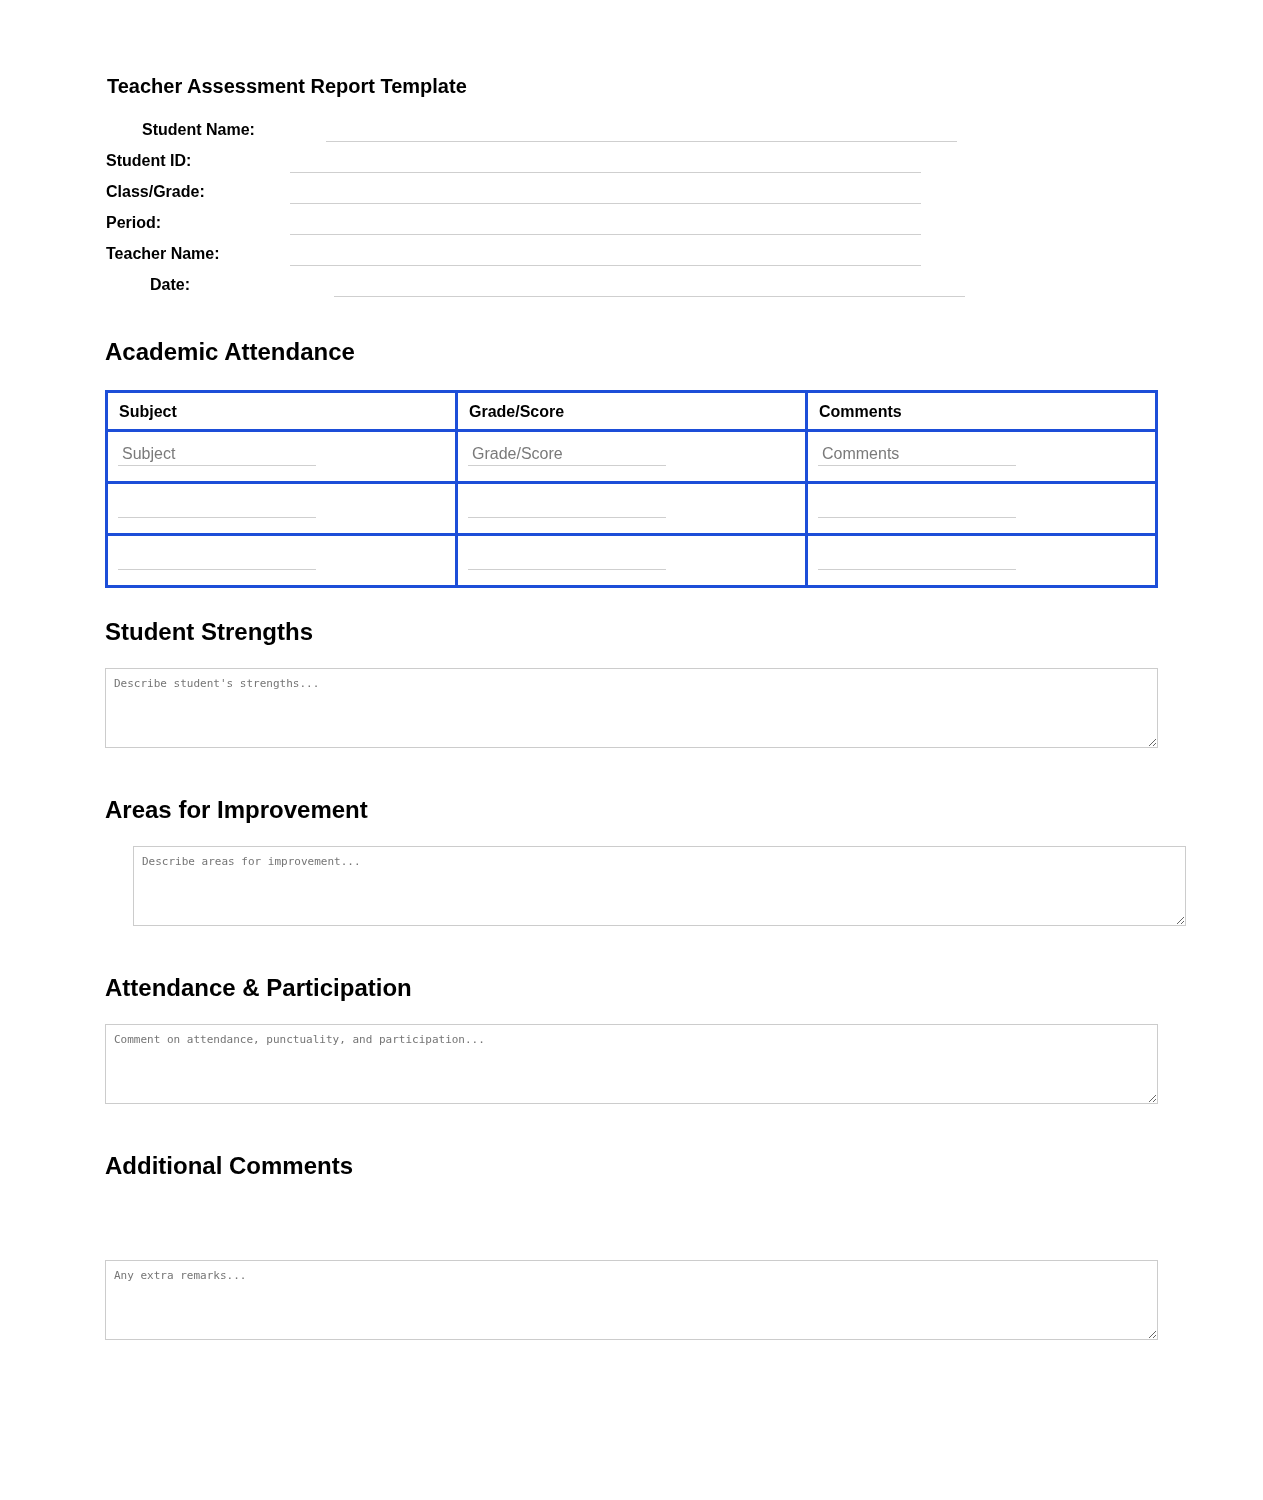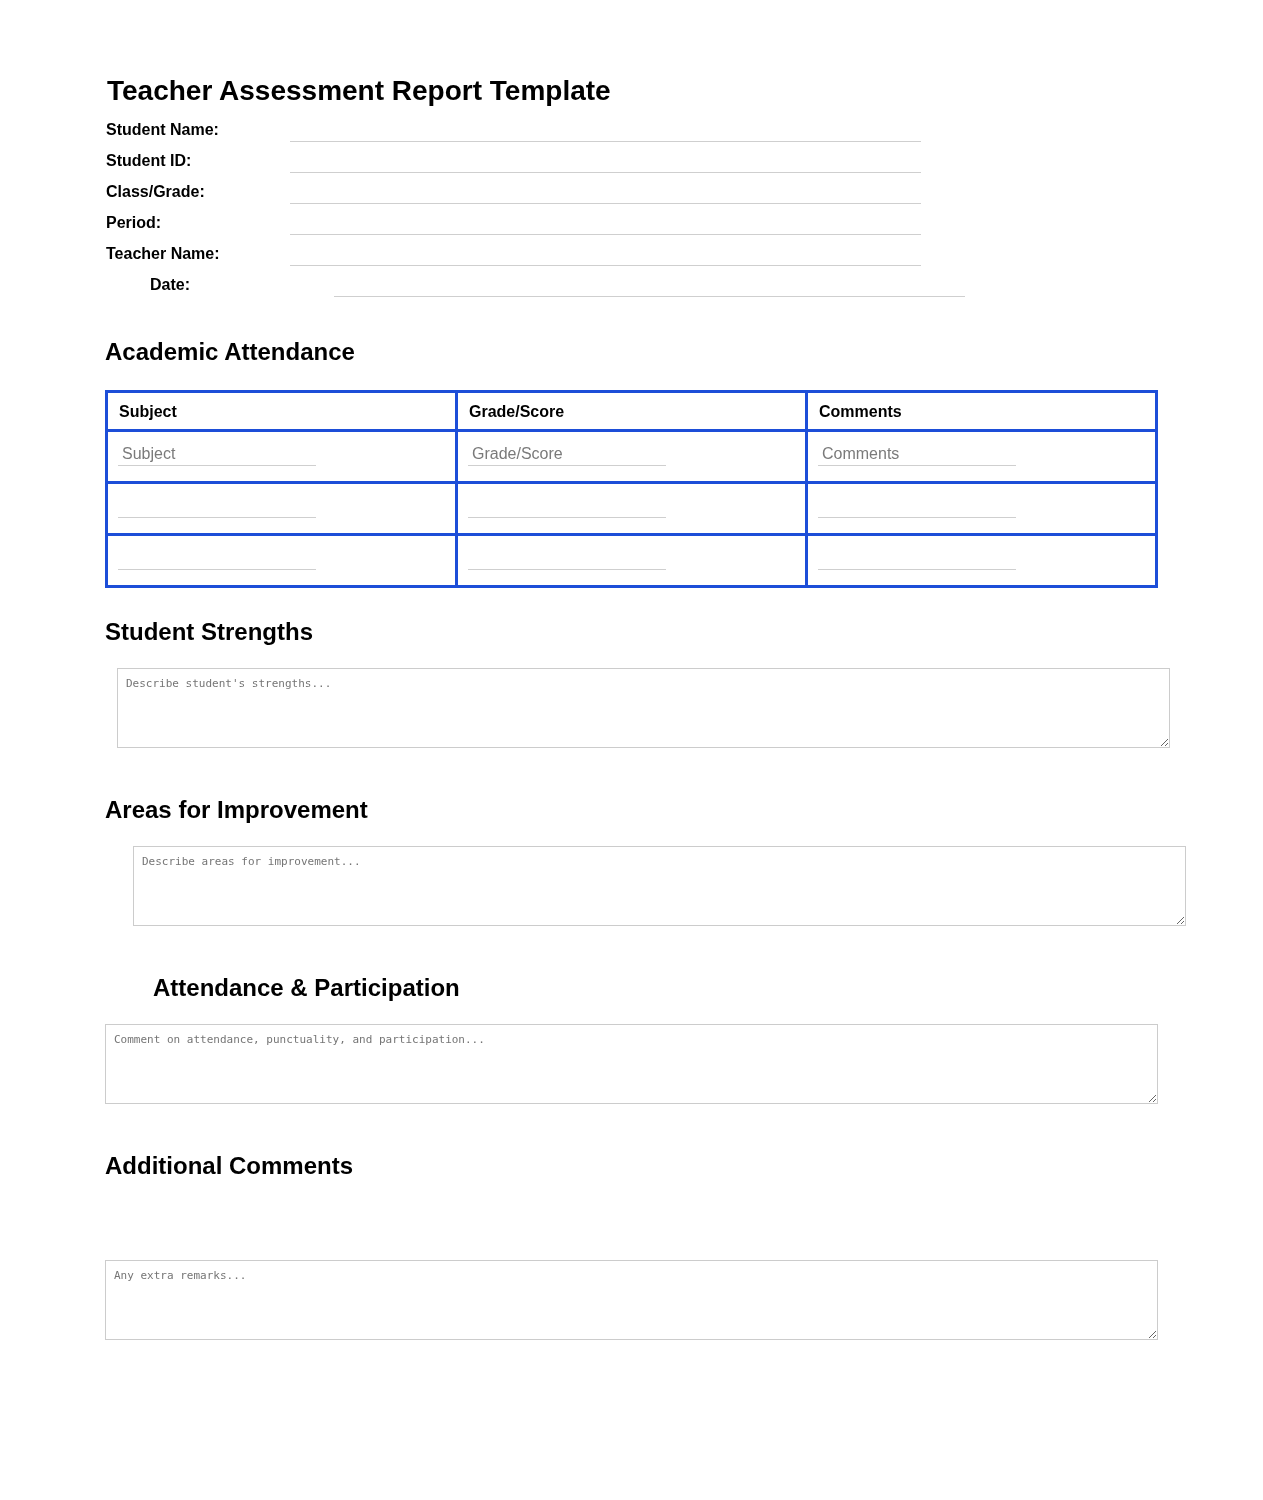--- a/index.html
+++ b/index.html
@@ -7,21 +7,21 @@
     body {
       width: 1263px;
       height: 1500px;
       font-family: "Liberation Sans", sans-serif;
       color: #000;
       position: relative;
     }
     .page { position: absolute; left: 105px; top: 0; width: 1053px; }
     .doc-title {
       position: absolute; left: 2px; top: 75px;
-      font-size: 28px; font-weight: bold; margin: 0; white-space: nowrap;
+      font-size: 20px; font-weight: bold; margin: 0; white-space: nowrap;
     }
     .info-row { position: absolute; left: 0; width: 816px; height: 31px; }
     .info-label {
       position: absolute; left: 1px; top: 0;
       font-size: 16px; font-weight: bold; line-height: 20px; white-space: nowrap;
     }
     .info-input {
       position: absolute; left: 185px; top: -4px; width: 631px; height: 26px;
       border: none; border-bottom: 1px solid #cfcfcf; background: transparent;
       outline: none; font-size: 16px; font-family: "Liberation Sans", sans-serif; padding: 0 4px;
@@ -55,21 +55,21 @@
     }
     .notes::placeholder { color: #757575; }
   </style>
 </head>
 <body>
 
 <div class="page">
 
   <h1 class="doc-title">Teacher Assessment Report Template</h1>
 
-  <div class="info-row" style="top:120px;">
+  <div class="info-row" style="top:120px;margin-left:36px;">
     <span class="info-label">Student Name:</span>
     <input class="info-input" type="text" value="" style="">
   </div>
   <div class="info-row" style="top:151px;">
     <span class="info-label">Student ID:</span>
     <input class="info-input" type="text" value="" style="">
   </div>
   <div class="info-row" style="top:182px;">
     <span class="info-label">Class/Grade:</span>
     <input class="info-input" type="text" value="" style="">
@@ -110,24 +110,24 @@
       </tr>
       <tr>
         <td><input class="cell-input" type="text" value="" style=""></td>
         <td><input class="cell-input" type="text" value="" style=""></td>
         <td><input class="cell-input" type="text" value="" style=""></td>
       </tr>
     </tbody>
   </table>
 
   <h2 class="section-title" style="top:618px;">Student Strengths</h2>
-  <textarea class="notes" style="top: 668px; margin-left: 12px;" placeholder="Describe student's strengths..."></textarea>
+  <textarea class="notes" style="top: 668px;" placeholder="Describe student's strengths..."></textarea>
 
   <h2 class="section-title" style="top:796px;">Areas for Improvement</h2>
   <textarea class="notes" style="top: 846px; margin-left: 28px;" placeholder="Describe areas for improvement..."></textarea>
 
-  <h2 class="section-title" style="top:974px;margin-left:48px;">Attendance &amp; Participation</h2>
+  <h2 class="section-title" style="top:974px;">Attendance &amp; Participation</h2>
   <textarea class="notes" style="top: 1024px;" placeholder="Comment on attendance, punctuality, and participation..."></textarea>
 
   <h2 class="section-title" style="top:1152px;">Additional Comments</h2>
   <textarea class="notes" style="top: 1216px; margin-top: 44px;" placeholder="Any extra remarks..."></textarea>
 
 </div>
 
 </body></html>

